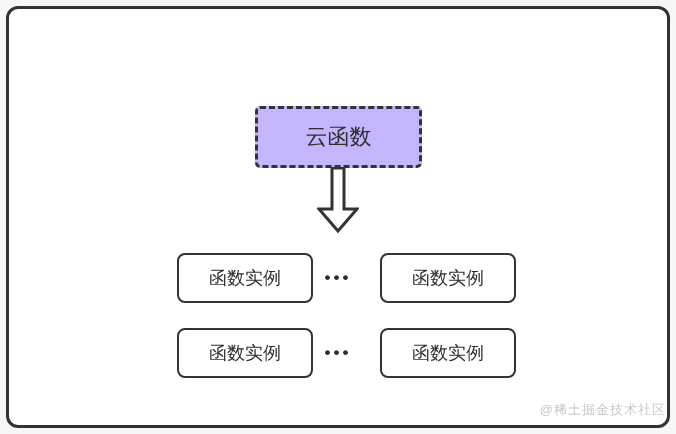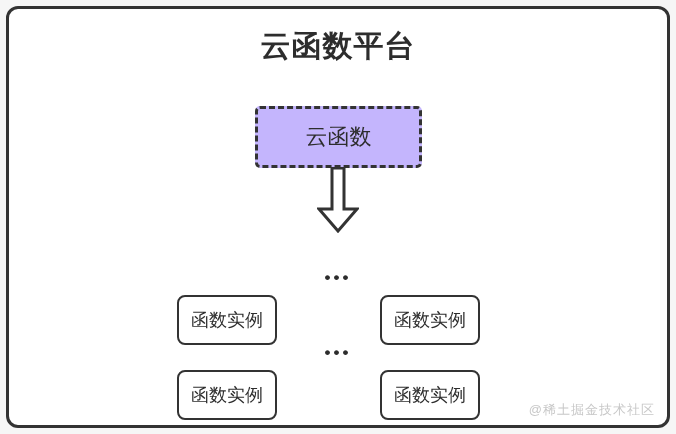--- a/index.html
+++ b/index.html
@@ -55,67 +55,65 @@
   }
   .arrow {
     position: absolute;
     left: 317px;
     top: 167px;
     width: 42px;
     height: 66px;
   }
   .inst {
     position: absolute;
-    width: 100px;
+    width: 136px;
     height: 50px;
     box-sizing: border-box;
     border: 2.5px solid #333333;
     border-radius: 8px;
     background: #ffffff;
     display: flex;
     align-items: center;
     justify-content: center;
     font-size: 18px;
     color: #2d2d2d;
-    margin-top: 42px;
   }
   .inst.r1c1 { left: 177px; top: 253px; }
   .inst.r1c2 { left: 380px; top: 253px; }
   .inst.r2c1 { left: 177px; top: 328px; }
   .inst.r2c2 { left: 380px; top: 328px; }
   .dots {
     position: absolute;
     left: 318px;
     width: 40px;
     text-align: center;
     font-size: 17px;
     font-weight: bold;
     color: #2d2d2d;
     letter-spacing: 3px;
     line-height: 24px;
   }
   .dots.row1 { top: 266px; }
   .dots.row2 { top: 341px; }
   .watermark {
     position: absolute;
-    right: 21px;
+    right: 10px;
     top: 401px;
     font-size: 13px;
     color: #c8c8c8;
     letter-spacing: 1px;
   }
 </style>
 </head>
 <body>
 
 <div class="canvas">
 
   <div class="frame"></div>
 
-  <div class="title">云函数平台</div>
 
   <div class="root-node">
     <span>云函数</span>
   </div>
 
   <svg class="arrow" viewBox="0 0 42 66" xmlns="http://www.w3.org/2000/svg">
     <polygon points="15,1 27,1 27,42 40,42 21,64 2,42 15,42" fill="#ffffff" stroke="#333333" stroke-width="3" stroke-linejoin="miter"></polygon>
   </svg>
 
   <div class="inst r1c1">

